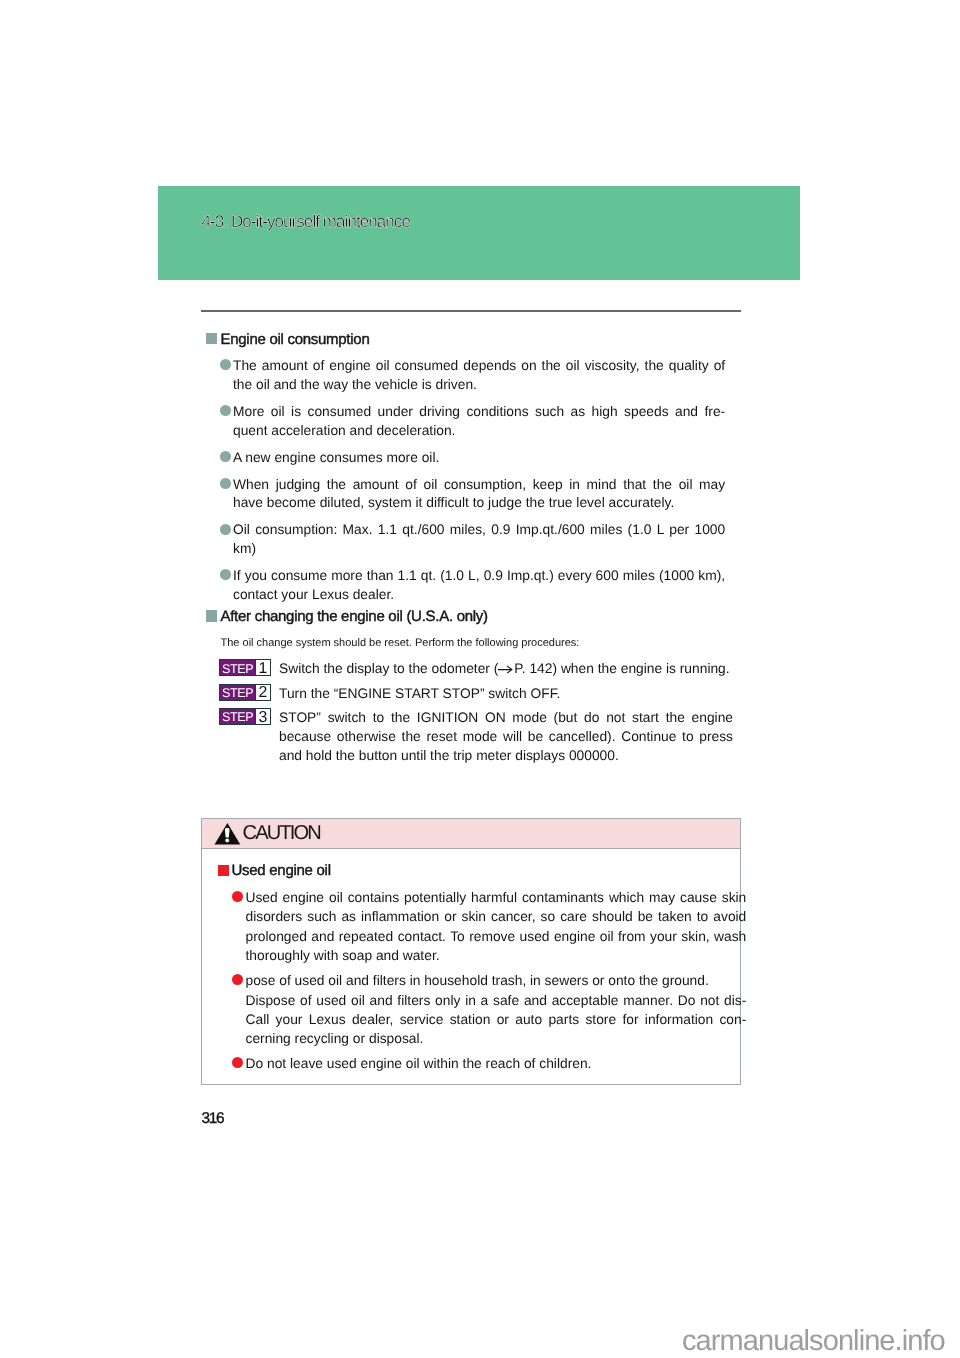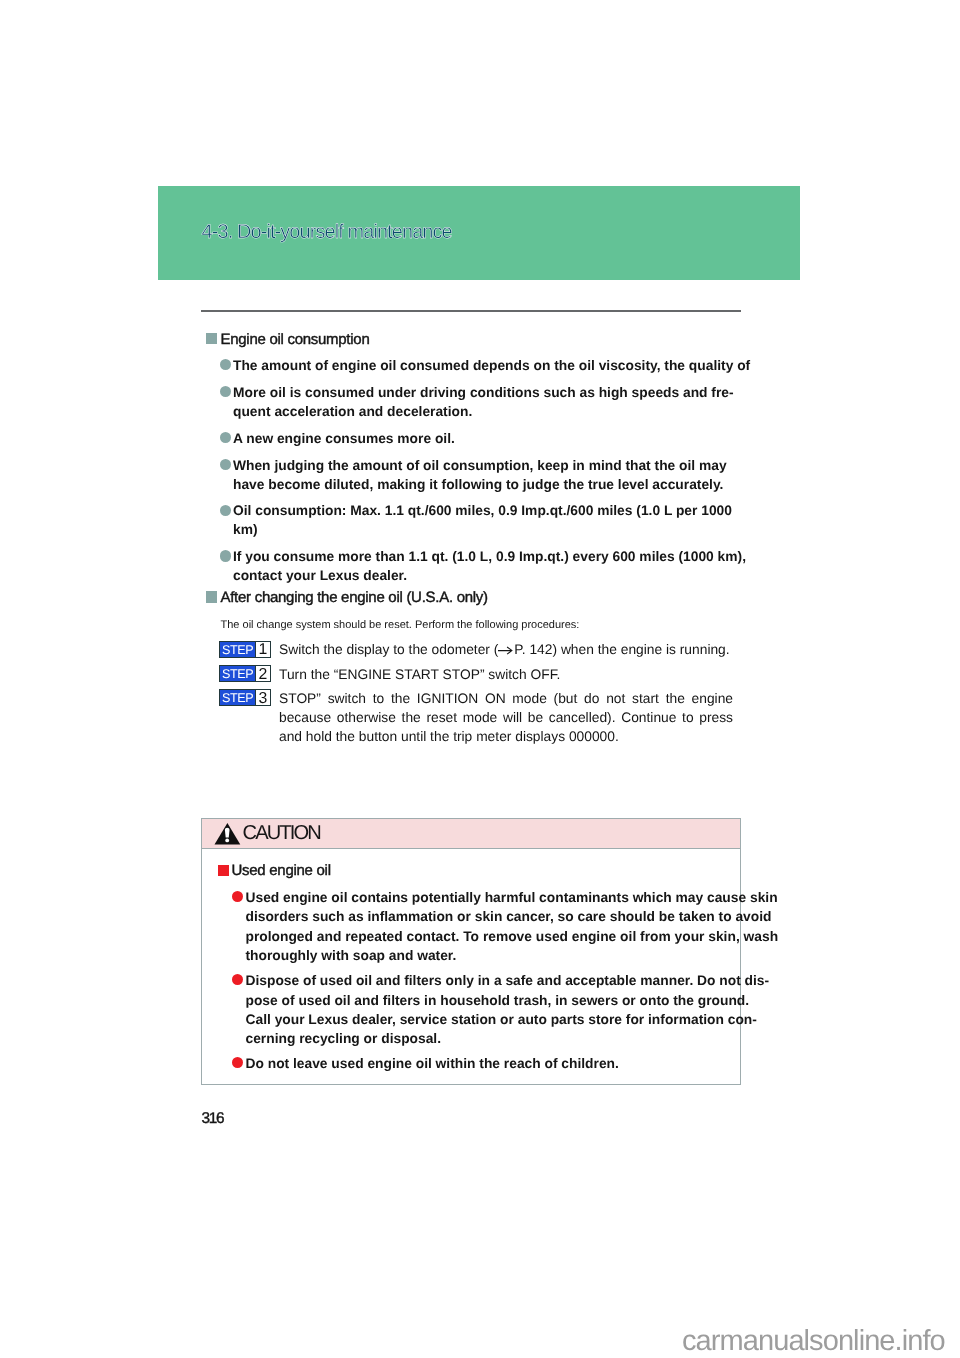--- a/index.html
+++ b/index.html
@@ -5,22 +5,22 @@
   html,body{margin:0;padding:0;}
   body{width:960px;height:1358px;background:#ffffff;
        font-family:"Liberation Sans",sans-serif;color:#161616;
        -webkit-font-smoothing:antialiased;
        text-rendering:geometricPrecision;}
   .page{position:relative;width:960px;height:1358px;overflow:hidden;}
 
   
   .banner{position:absolute;left:158px;top:186px;width:642px;height:94px;
           background:#63c296;}
-  .banner-label{position:absolute;left:43.6px;top:38px;color:#0c4a6e;
-                font-size:20px;font-weight:400;letter-spacing:-0.93px;
+  .banner-label{position:absolute;left:43.6px;top:28px;color:#000000;
+                font-size:17px;font-weight:400;letter-spacing:-0.93px;
                 -webkit-text-stroke:0.42px #ffffff;
                 line-height:16px;}
 
   
   .toprule{position:absolute;left:201px;top:309.5px;width:540px;height:2px;
            background:#66686a;}
 
   
   .content{position:absolute;left:201px;top:330.5px;width:524.2px;}
 
@@ -28,35 +28,35 @@
            -webkit-text-stroke:0.42px #161616;
            margin:0 0 8.5px 0;padding-left:19.5px;letter-spacing:-0.28px;}
   .sq-head .sq{position:absolute;left:4.7px;top:2.4px;width:11.2px;height:11.2px;
                background:#88a7a5;}
 
   .blist{margin:0;padding:0;}
   .bullet{position:relative;padding-left:32px;font-size:13.8px;line-height:18.9px;
           margin:0 0 8px 0;}
   .bullet .dot{position:absolute;left:18.8px;top:2.2px;width:11.1px;height:11.1px;
                border-radius:50%;background:#88a7a5;}
-  .bullet .ln{display:block;white-space:pre;font-weight:bold;}
+  .bullet .ln{display:block;white-space:pre;}
   .bullet .jz{text-align:justify;text-align-last:justify;}
 
   .sq-head.second{margin-top:-5px;}
   .plain{padding-left:19.5px;font-size:11px;line-height:18.9px;margin:0 0 6px 0;}
 
   
   
   .step-row{position:relative;padding-left:78px;font-size:13.8px;line-height:19.1px;
             margin:0 0 5.2px 0;width:532px;box-sizing:border-box;}
   
   .step-badge{position:absolute;left:18.1px;top:0.1px;display:flex;height:17px;
               width:51.7px;border:1.2px solid #22383b;box-sizing:border-box;
               font-family:"Liberation Sans",sans-serif;}
-  .step-badge .lbl{background:#1d4ed8;color:#ffffff;font-size:12.6px;width:35px;
+  .step-badge .lbl{background:#701a75;color:#ffffff;font-size:12.6px;width:35px;
                    display:flex;align-items:center;justify-content:center;
                    letter-spacing:-0.48px;line-height:15.6px;padding-top:3.1px;}
   .step-badge .num{background:#ffffff;color:#111;font-size:15.8px;flex:1;
                    display:flex;align-items:center;justify-content:center;
                    border-left:1.2px solid #22383b;line-height:15.6px;padding-top:2.0px;}
   .step-row .ln{display:block;white-space:pre;}
   .arrow-ref{display:inline-block;width:16px;height:9px;vertical-align:-0.5px;
              position:relative;}
   .arrow-ref svg{position:absolute;left:0;top:0;}
   .step-row .jz{text-align:justify;text-align-last:justify;}
@@ -99,34 +99,35 @@
   <div class="content">
 
     <div class="sq-head">
       <span class="sq"></span><span>Engine oil consumption</span>
     </div>
 
     <div class="blist">
         <div class="bullet">
           <span class="dot"></span>
           <span class="ln jz">The amount of engine oil consumed depends on the oil viscosity, the quality of</span>
+          <span class="ln">the oil and the way the vehicle is driven.</span>
         </div>
         <div class="bullet">
           <span class="dot"></span>
           <span class="ln jz">More oil is consumed under driving conditions such as high speeds and fre-</span>
           <span class="ln">quent acceleration and deceleration.</span>
         </div>
         <div class="bullet">
           <span class="dot"></span>
           <span class="ln">A new engine consumes more oil.</span>
         </div>
         <div class="bullet">
           <span class="dot"></span>
           <span class="ln jz">When judging the amount of oil consumption, keep in mind that the oil may</span>
-          <span class="ln">have become diluted, making it following to judge the true level accurately.</span>
+          <span class="ln">have become diluted, system it difficult to judge the true level accurately.</span>
         </div>
         <div class="bullet">
           <span class="dot"></span>
           <span class="ln jz">Oil consumption: Max. 1.1 qt./600 miles, 0.9 Imp.qt./600 miles (1.0 L per 1000</span>
           <span class="ln">km)</span>
         </div>
         <div class="bullet">
           <span class="dot"></span>
           <span class="ln jz">If you consume more than 1.1 qt. (1.0 L, 0.9 Imp.qt.) every 600 miles (1000 km),</span>
           <span class="ln">contact your Lexus dealer.</span>
@@ -183,22 +184,22 @@
       <div class="blist">
           <div class="bullet">
             <span class="dot"></span>
             <span class="ln jz">Used engine oil contains potentially harmful contaminants which may cause skin</span>
             <span class="ln jz">disorders such as inflammation or skin cancer, so care should be taken to avoid</span>
             <span class="ln jz">prolonged and repeated contact. To remove used engine oil from your skin, wash</span>
             <span class="ln">thoroughly with soap and water.</span>
           </div>
           <div class="bullet">
             <span class="dot"></span>
+            <span class="ln">pose of used oil and filters in household trash, in sewers or onto the ground.</span>
             <span class="ln jz">Dispose of used oil and filters only in a safe and acceptable manner. Do not dis-</span>
-            <span class="ln">pose of used oil and filters in household trash, in sewers or onto the ground.</span>
             <span class="ln jz">Call your Lexus dealer, service station or auto parts store for information con-</span>
             <span class="ln">cerning recycling or disposal.</span>
           </div>
           <div class="bullet">
             <span class="dot"></span>
             <span class="ln">Do not leave used engine oil within the reach of children.</span>
           </div>
         </div>
     </div>
   </div>

